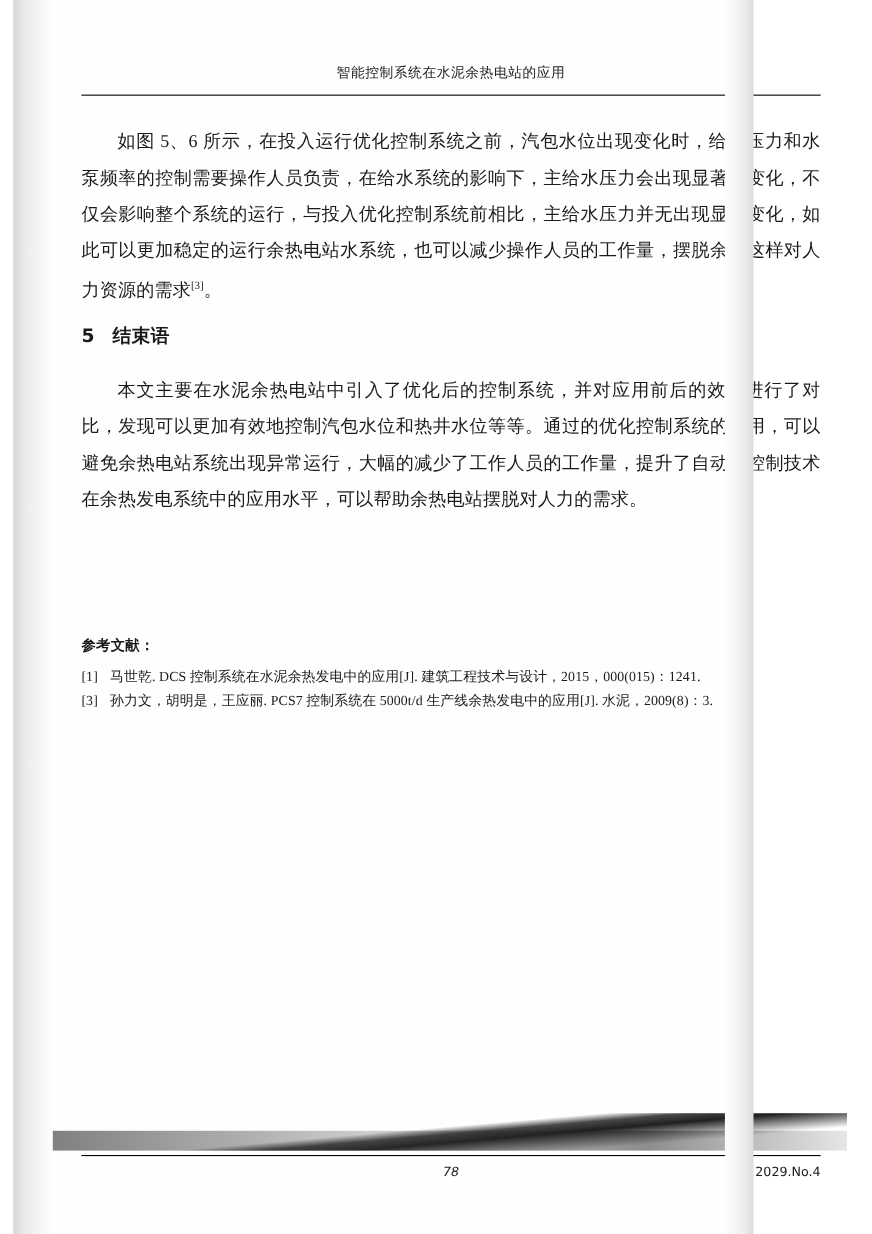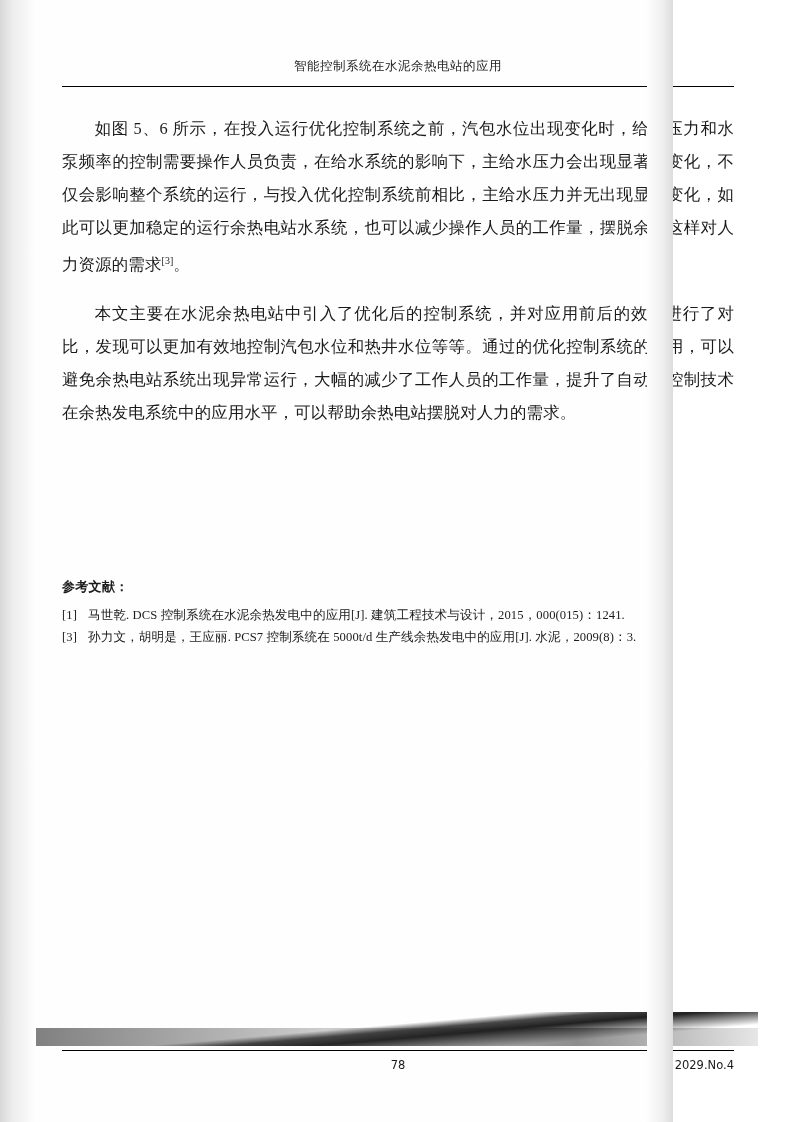--- a/index.html
+++ b/index.html
@@ -10,21 +10,21 @@
   body {
     width: 793px;
     height: 1122px;
     font-family: "Liberation Serif", serif;
     color: #1a1a1a;
     position: relative;
     overflow: hidden;
   }
   .page {
     position: absolute;
-    left: 0; top: 0;
+    left: 12px; top: 0;
     width: 673px;
     height: 1122px;
     background: #fefefe;
     box-sizing: border-box;
   }
   
   .page::before {
     content: "";
     position: absolute;
     left: 0; top: 0; bottom: 0;
@@ -167,20 +167,21 @@
     top: 1058px;
     width: 672px;
     font-family: "DejaVu Sans", sans-serif;
     font-size: 11.5px;
   }
   .footer .page-num {
     position: absolute;
     left: 0;
     width: 672px;
     text-align: center;
+    font-style: italic;
   }
   .footer .issue {
     position: absolute;
     right: 0;
     top: 0;
     text-align: right;
   }
 </style>
 </head>
 <body>
@@ -189,20 +190,21 @@
   <div class="content">
 
     <div class="header-area">
       <div class="header-title">智能控制系统在水泥余热电站的应用</div>
     </div>
     <div class="header-rule"></div>
 
     <div class="body-block">
       <p class="para"><span>如图 5、6 所示，在投入运行优化控制系统之前，汽包水位出现变化时，给水压力和水泵频率的控制需要操作人员负责，在给水系统的影响下，主给水压力会出现显著的变化，不仅会影响整个系统的运行，与投入优化控制系统前相比，主给水压力并无出现显著变化，如此可以更加稳定的运行余热电站水系统，也可以减少操作人员的工作量，摆脱余热这样对人力资源的需求</span><sup class="ref">[3]</sup><span>。</span></p>
 
+      <h2 class="section-heading"><span class="num">5</span><span>结束语</span></h2>
 
       <p class="para">本文主要在水泥余热电站中引入了优化后的控制系统，并对应用前后的效果进行了对比，发现可以更加有效地控制汽包水位和热井水位等等。通过的优化控制系统的应用，可以避免余热电站系统出现异常运行，大幅的减少了工作人员的工作量，提升了自动化控制技术在余热发电系统中的应用水平，可以帮助余热电站摆脱对人力的需求。</p>
     </div>
 
     <div class="refs">
       <div class="refs-title">参考文献：</div>
       <div class="ref-item"><span class="ref-num">[1]</span><span>马世乾. DCS 控制系统在水泥余热发电中的应用[J]. 建筑工程技术与设计，2015，000(015)：1241.</span></div>
       <div class="ref-item"><span class="ref-num">[3]</span><span>孙力文，胡明是，王应丽. PCS7 控制系统在 5000t/d 生产线余热发电中的应用[J]. 水泥，2009(8)：3.</span></div>
     </div>
 

